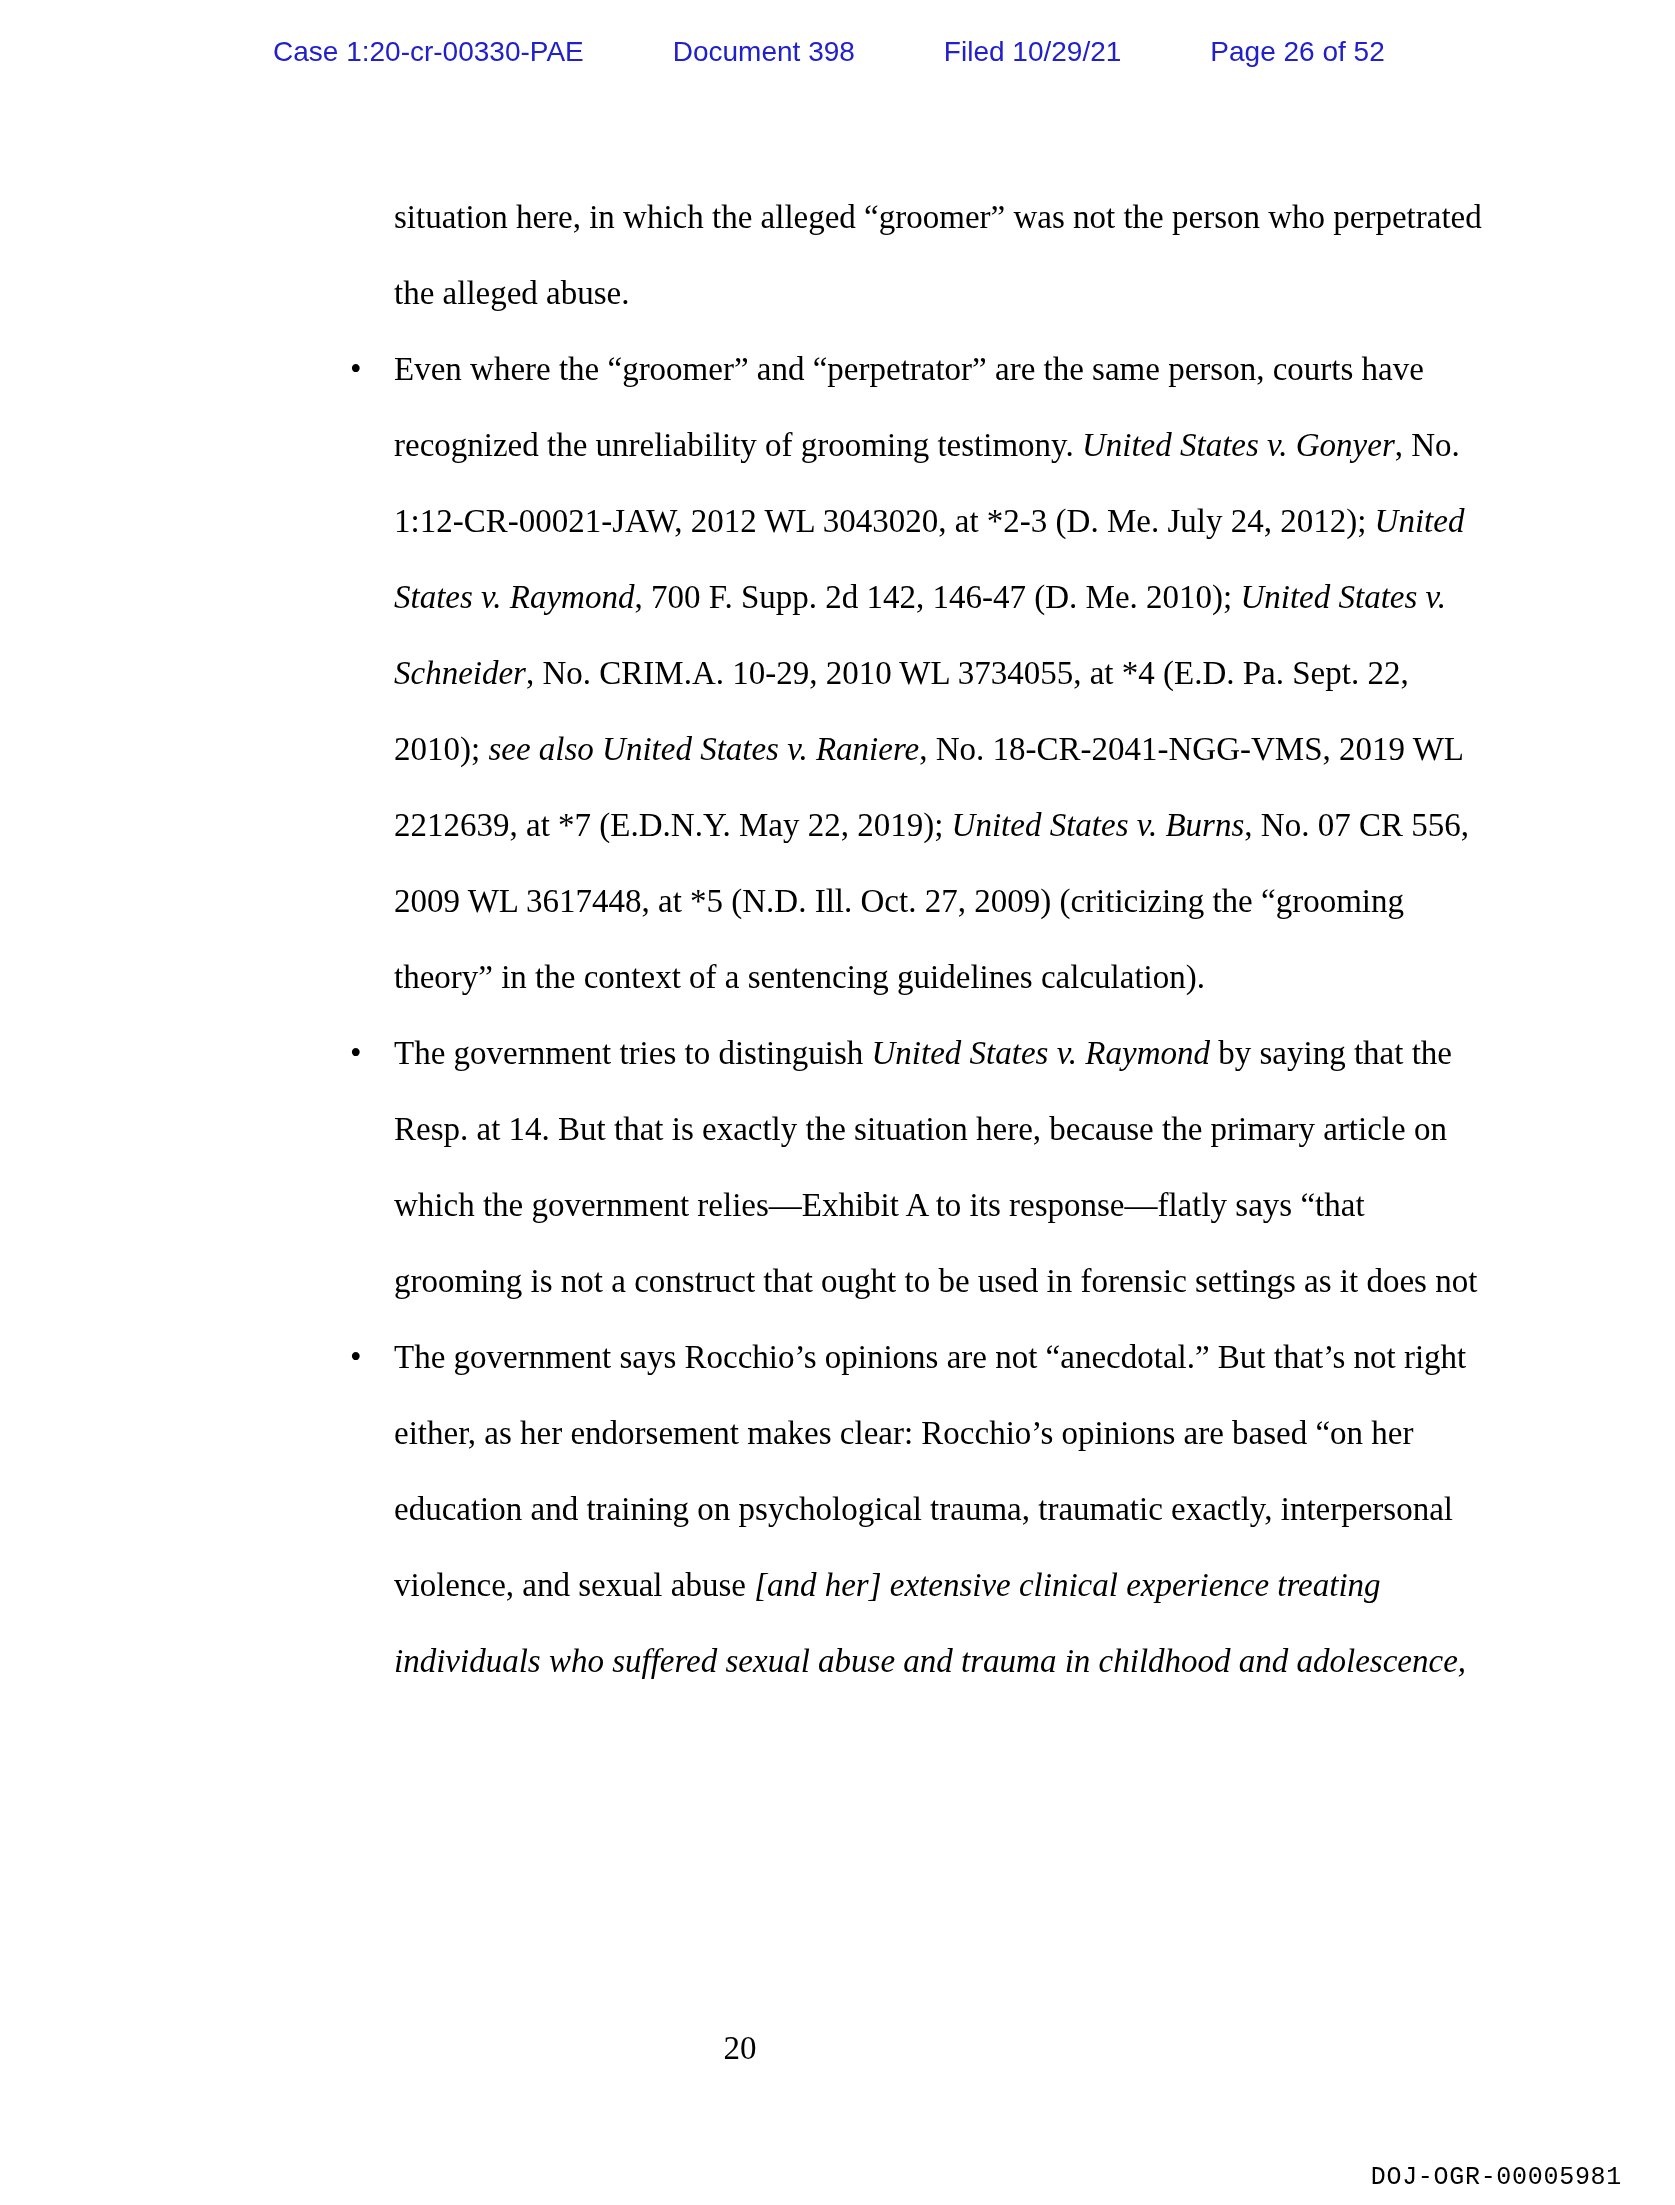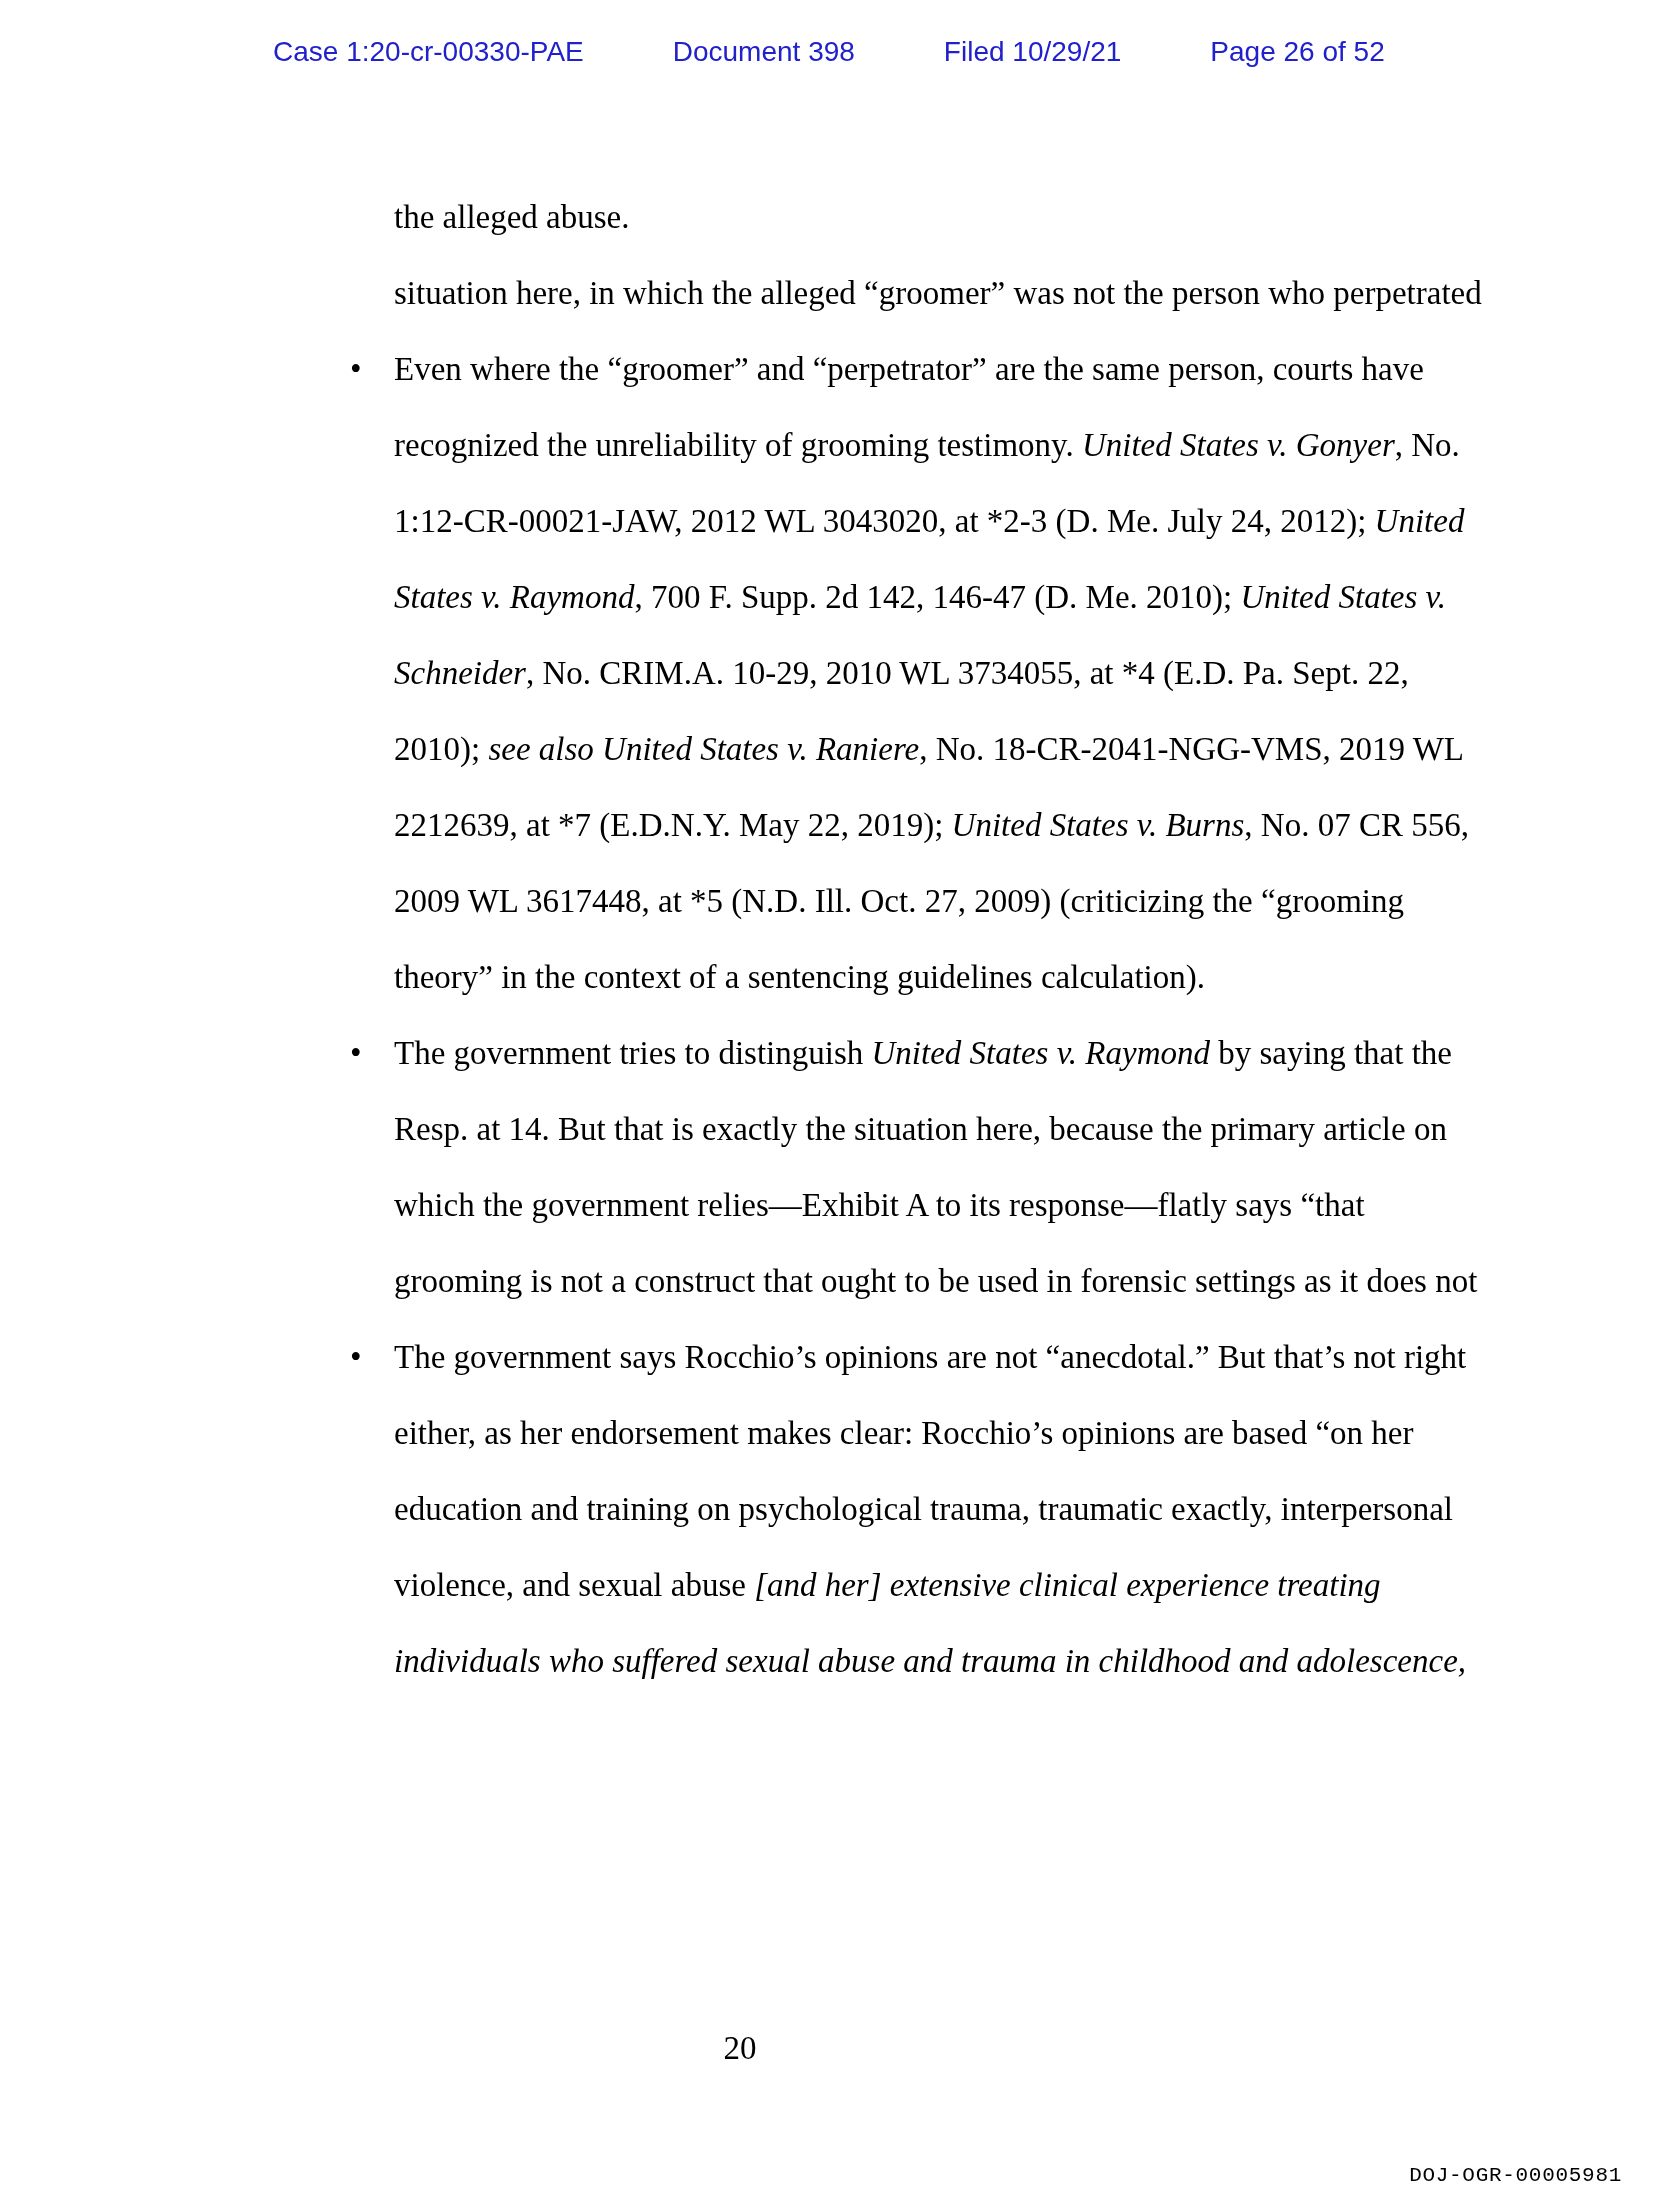--- a/index.html
+++ b/index.html
@@ -48,40 +48,40 @@
     width:1480px;
     text-align:center;
     font-size:33px;
     line-height:1;
   }
   .bates-number{
     position:absolute;
     top:2165px;
     right:53px;
     font-family:"Liberation Mono", monospace;
-    font-size:21px;
+    font-size:25px;
     line-height:1;
     letter-spacing:0.7px;
   }
 </style>
 </head>
 <body>
 
 <div class="page">
 
   <div class="stamp-header" style="color: rgb(32, 32, 204); text-align: center;">
     <span>Case 1:20-cr-00330-PAE</span>
     <span>Document 398</span>
     <span>Filed 10/29/21</span>
     <span>Page 26 of 52</span>
   </div>
 
   <div class="body-text" id="body-text">
+      <div class="line"><span class="seg">situation here, in which the alleged “groomer” was not the person who perpetrated</span></div>
       <div class="line"><span class="seg">the alleged abuse.</span></div>
-      <div class="line"><span class="seg">situation here, in which the alleged “groomer” was not the person who perpetrated</span></div>
       <div class="line"><span class="bullet-dot">•</span><span class="seg">Even where the “groomer” and “perpetrator” are the same person, courts have</span></div>
       <div class="line"><span class="seg">recognized the unreliability of grooming testimony. </span><span class="seg it">United States v. Gonyer</span><span class="seg">, No.</span></div>
       <div class="line"><span class="seg">1:12-CR-00021-JAW, 2012 WL 3043020, at *2-3 (D. Me. July 24, 2012); </span><span class="seg it">United</span></div>
       <div class="line"><span class="seg it">States v. Raymond</span><span class="seg">, 700 F. Supp. 2d 142, 146-47 (D. Me. 2010); </span><span class="seg it">United States v.</span></div>
       <div class="line"><span class="seg it">Schneider</span><span class="seg">, No. CRIM.A. 10-29, 2010 WL 3734055, at *4 (E.D. Pa. Sept. 22,</span></div>
       <div class="line"><span class="seg">2010); </span><span class="seg it">see also United States v. Raniere</span><span class="seg">, No. 18-CR-2041-NGG-VMS, 2019 WL</span></div>
       <div class="line"><span class="seg">2212639, at *7 (E.D.N.Y. May 22, 2019); </span><span class="seg it">United States v. Burns</span><span class="seg">, No. 07 CR 556,</span></div>
       <div class="line"><span class="seg">2009 WL 3617448, at *5 (N.D. Ill. Oct. 27, 2009) (criticizing the “grooming</span></div>
       <div class="line"><span class="seg">theory” in the context of a sentencing guidelines calculation).</span></div>
       <div class="line"><span class="bullet-dot">•</span><span class="seg">The government tries to distinguish </span><span class="seg it">United States v. Raymond</span><span class="seg"> by saying that the</span></div>

